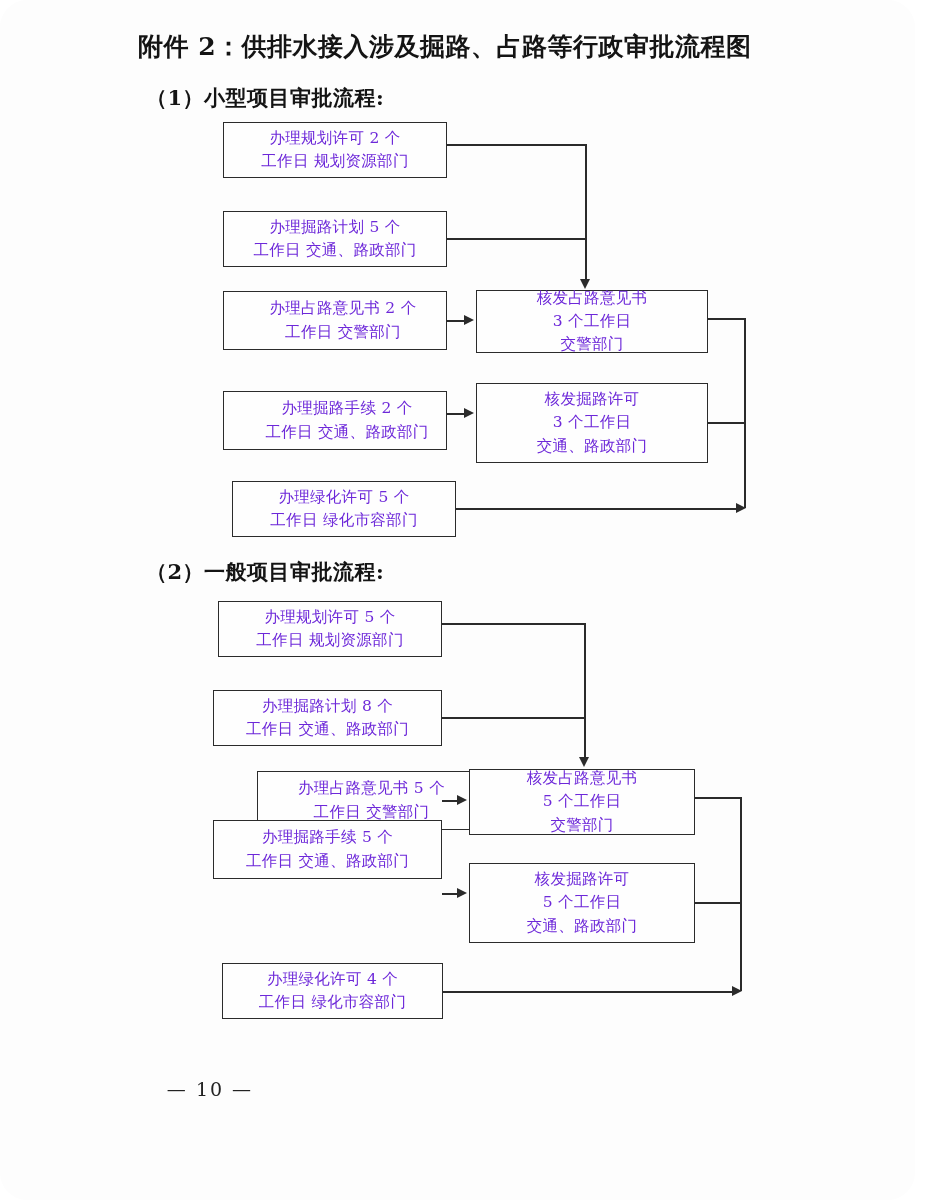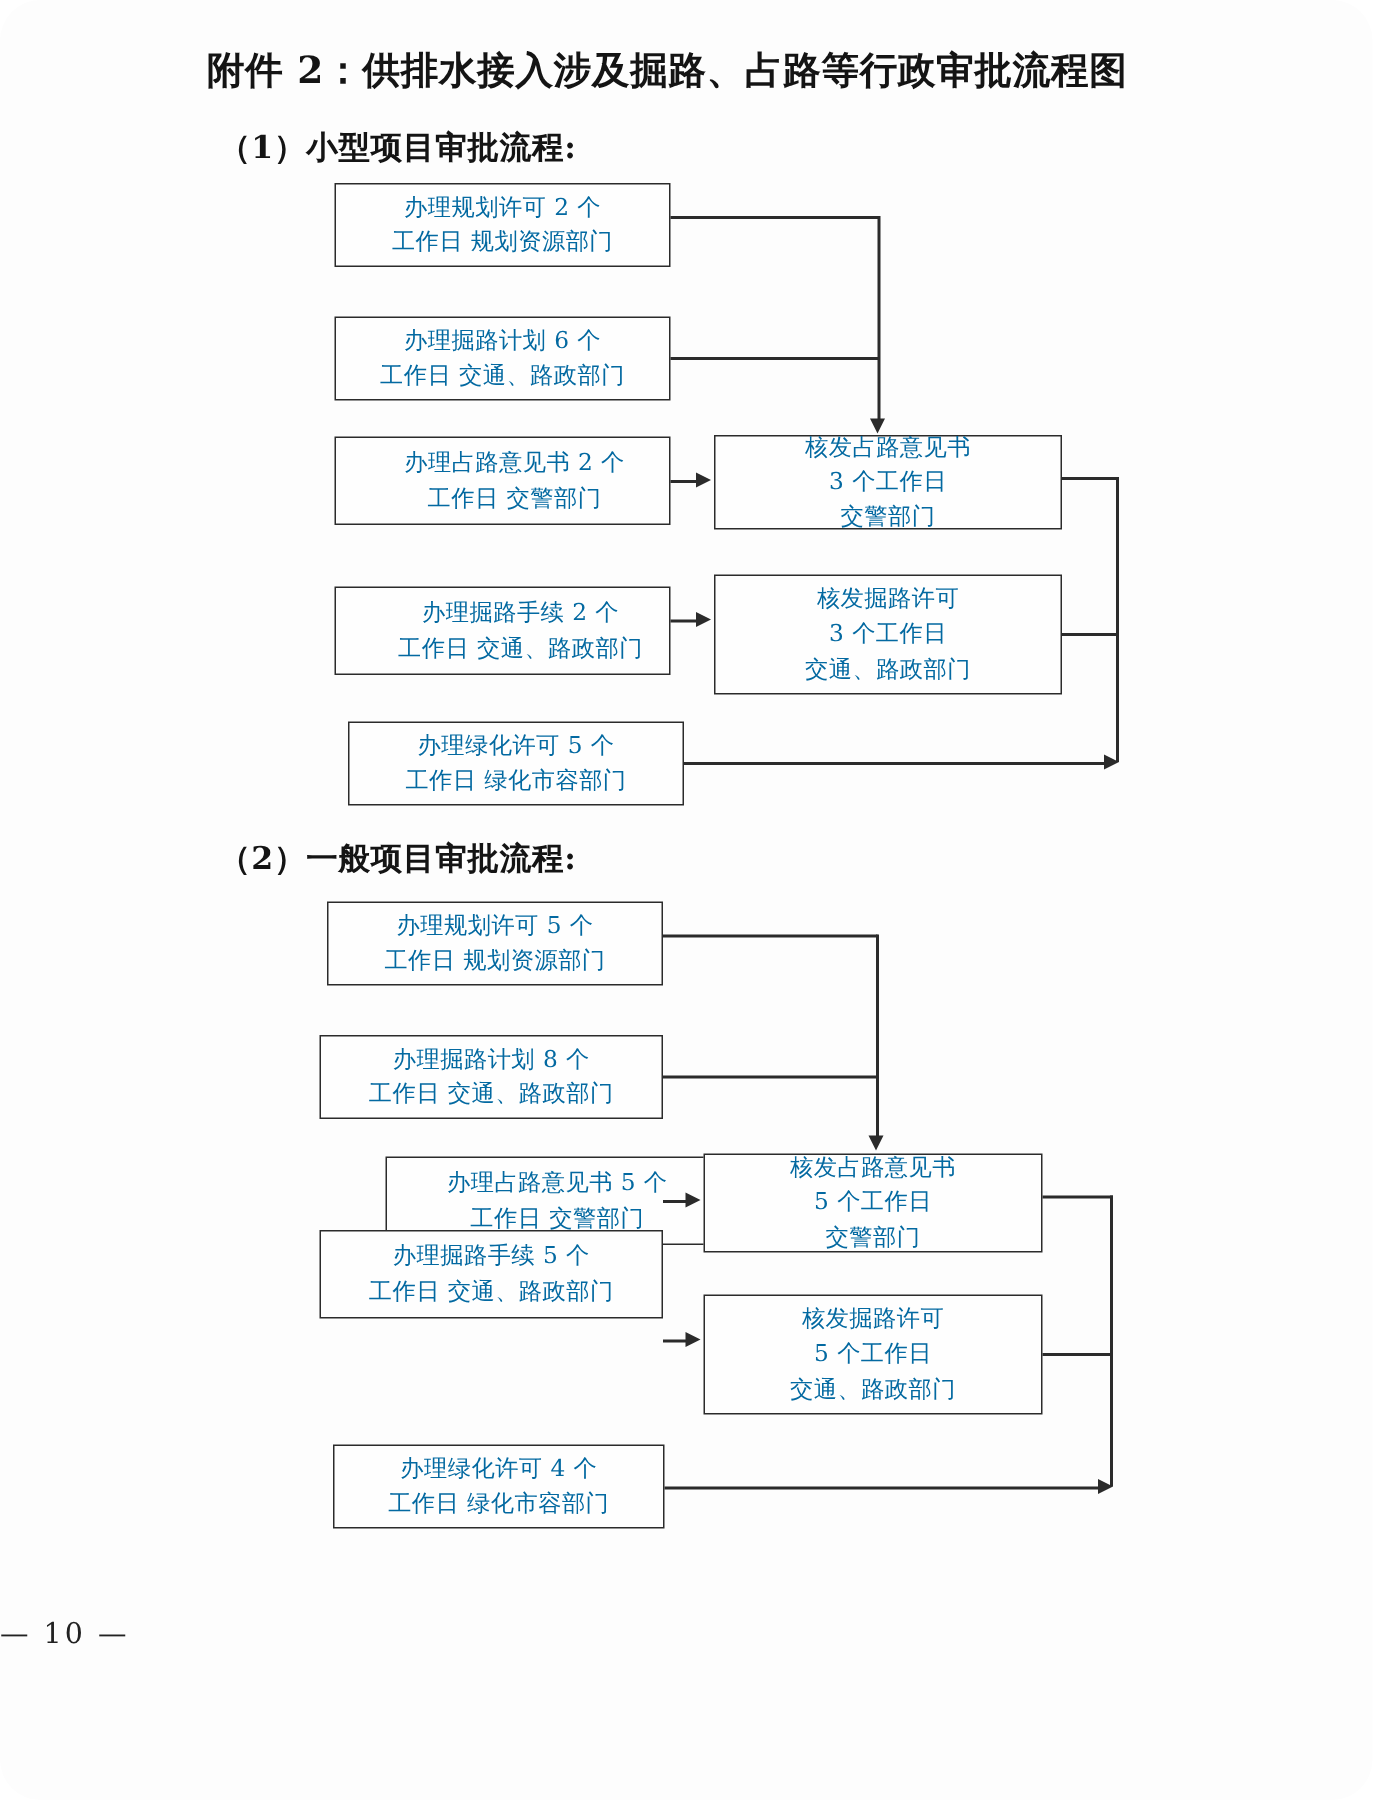--- a/index.html
+++ b/index.html
@@ -49,21 +49,21 @@
     box-sizing: border-box;
     border: 1.6px solid #2b2b2b;
     background: #fefefe;
     display: flex;
     flex-direction: column;
     align-items: center;
     justify-content: center;
     text-align: center;
     font-size: 15.5px;
     line-height: 1.5;
-    color: #0369a1;
+    color: #6d28d9;
     letter-spacing: 0.3px;
   }
   .node .ln { display: block; white-space: nowrap; }
 
   
   .hline, .vline {
     position: absolute;
     background: #2b2b2b;
   }
   .hline { height: 1.5px; }
@@ -83,41 +83,42 @@
     border-right: 5.5px solid transparent;
     border-top: 10px solid #2b2b2b;
   }
 
   
   .page-number {
     position: absolute;
     left: 0;
     top: 1078px;
     width: 420px;
+    text-align: center;
     font-size: 19px;
     letter-spacing: 2px;
     color: #222;
   }
 </style>
 </head>
 <body>
 
 <div id="page">
 
   <div class="doc-title">附件 2：供排水接入涉及掘路、占路等行政审批流程图</div>
 
   <div class="section-title" id="sec1-title">（1）小型项目审批流程:</div>
 
   <div class="node" style="left:223px; top:122px; width:224px; height:56px;">
     <span class="ln">办理规划许可 2 个</span>
     <span class="ln">工作日  规划资源部门</span>
   </div>
 
   <div class="node" style="left:223px; top:211px; width:224px; height:56px;">
-    <span class="ln">办理掘路计划 6 个</span>
+    <span class="ln">办理掘路计划 5 个</span>
     <span class="ln">工作日  交通、路政部门</span>
   </div>
 
   <div class="node" style="left:223px; top:291px; width:224px; height:59px;padding-left:16px;">
     <span class="ln">办理占路意见书 2 个</span>
     <span class="ln">工作日  交警部门</span>
   </div>
 
   <div class="node" style="left:223px; top:391px; width:224px; height:59px;padding-left:24px;">
     <span class="ln">办理掘路手续  2 个</span>

